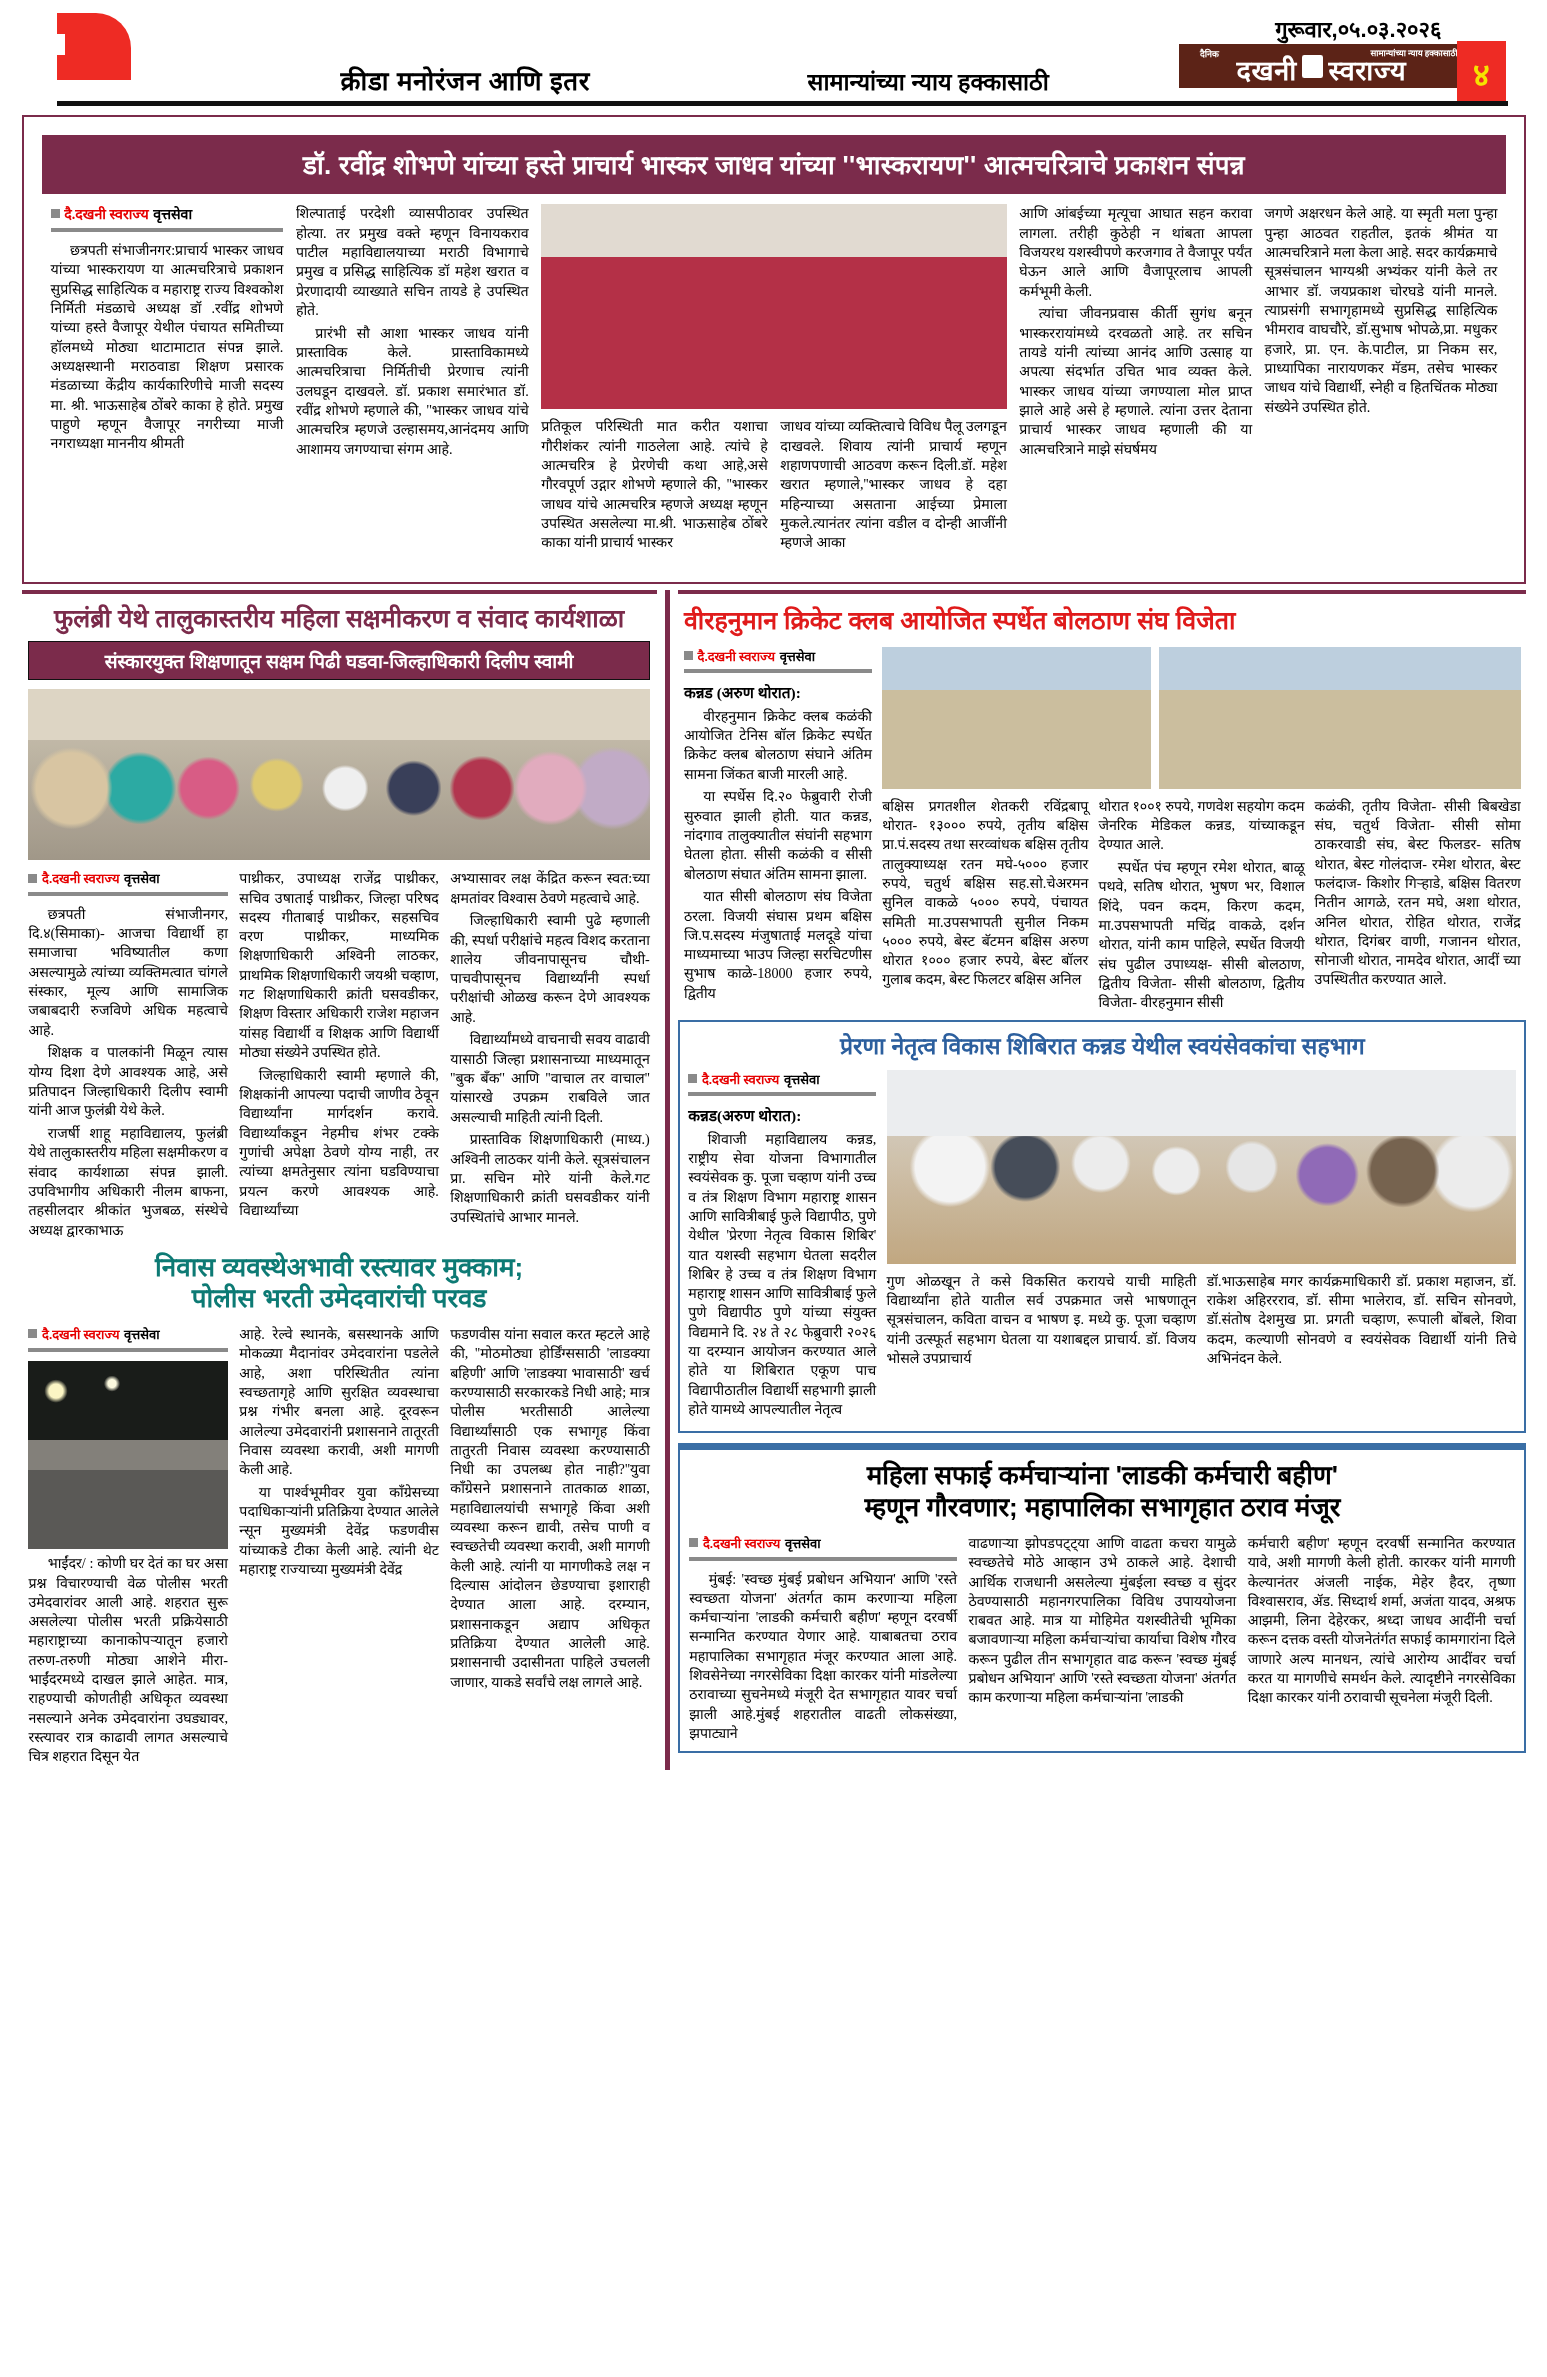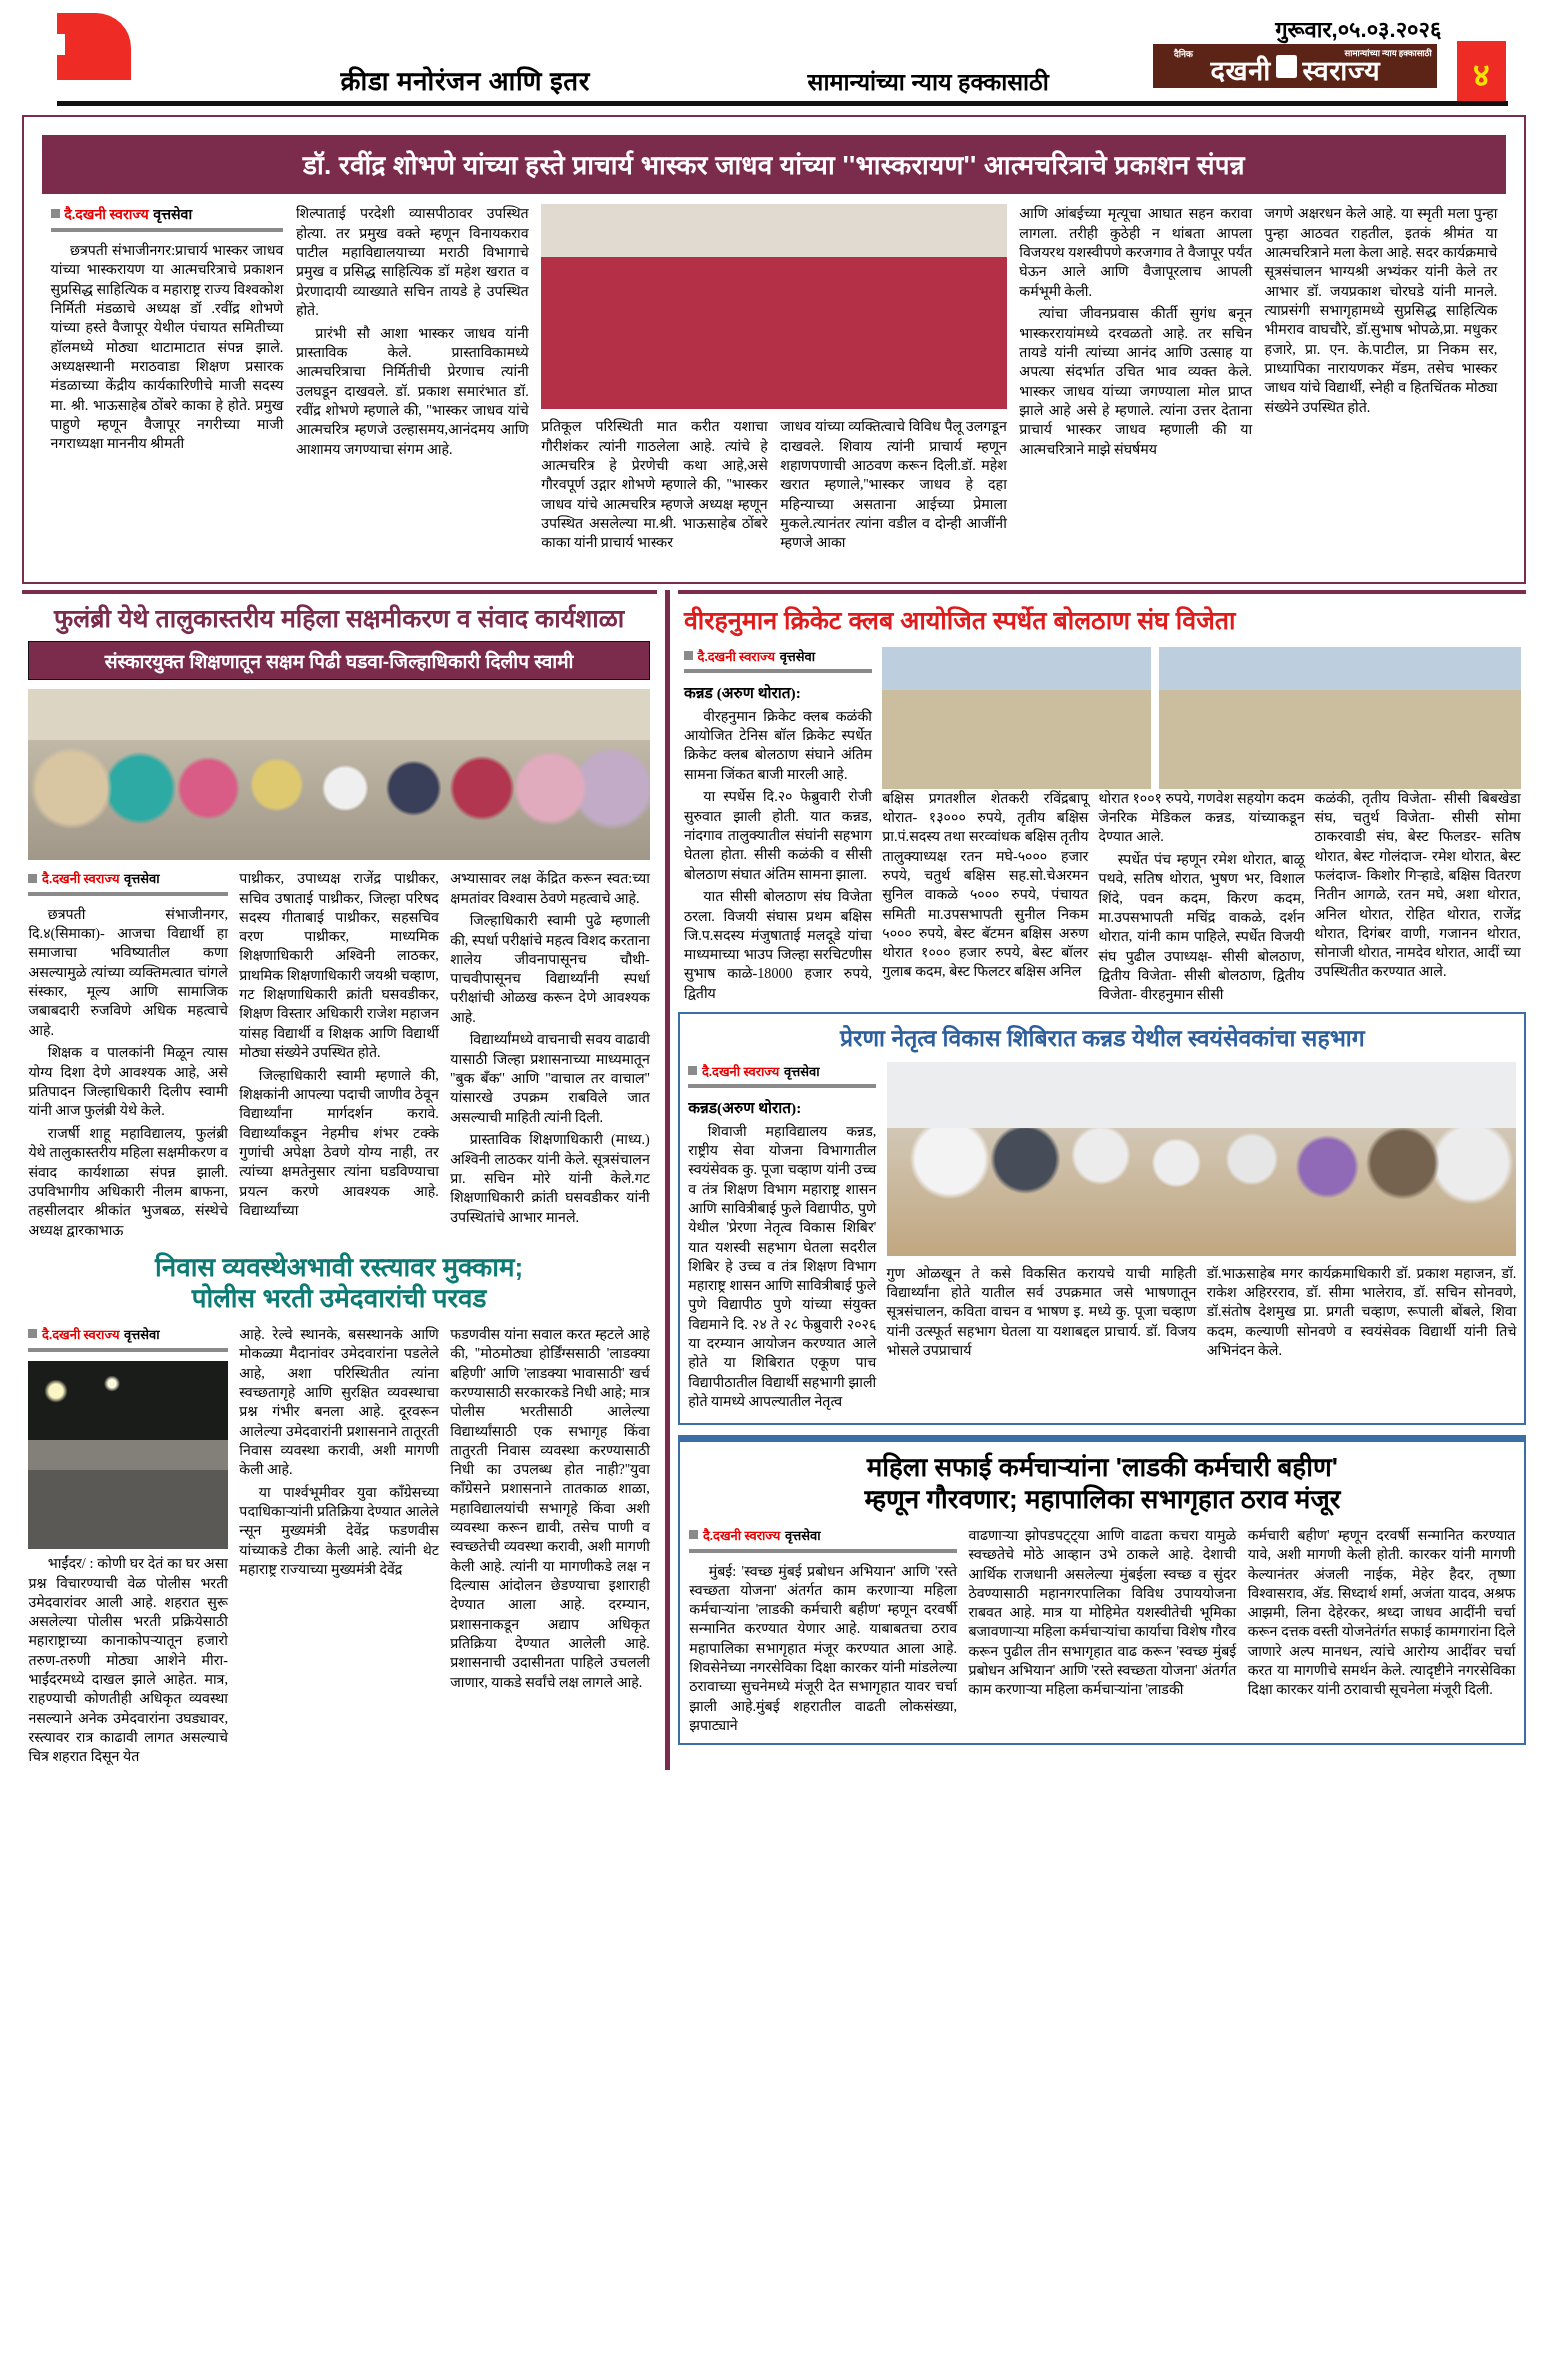--- a/index.html
+++ b/index.html
@@ -32,21 +32,21 @@
     position: absolute; left: 786px; bottom: 15px;
     font-size: 23.4px; font-weight: bold;
     font-family: "Liberation Sans", sans-serif;
   }
   .mh-date {
     position: absolute; right: 85px; top: 12.5px;
     font-size: 22px; font-weight: bold;
     font-family: "Liberation Sans", sans-serif;
   }
   .mh-brand {
-    position: absolute; right: 89px; top: 44px;
+    position: absolute; right: 63px; top: 44px;
     width: 284px; height: 44px; background: #5c2317;
     color: #fff; display:flex; align-items:center; justify-content:center;
   }
   .mh-brand-small { position:absolute; left:20.5px; top:3.4px; font-size:9px; font-weight:bold; }
   .mh-brand-tag { position:absolute; right:5.7px; top:2.8px; font-size:8.5px; font-weight:bold; }
   .mh-brand-main { font-size: 27px; font-weight: bold; letter-spacing:0.6px; margin-top: 6.8px;
                    font-family:"Liberation Sans", sans-serif;}
   .mh-brand-wheel { display:inline-block; width:20.5px; height:23px; background:#fff; border-radius:2.3px;
                     margin:0 5.7px; vertical-align:middle;}
   .mh-pagenum {
@@ -312,21 +312,21 @@
               <p class="body">वीरहनुमान क्रिकेट क्लब कळंकी आयोजित टेनिस बॉल क्रिकेट स्पर्धेत क्रिकेट क्लब बोलठाण संघाने अंतिम सामना जिंकत बाजी मारली आहे.</p>
               <p class="body">या स्पर्धेस दि.२० फेब्रुवारी रोजी सुरुवात झाली होती. यात कन्नड, नांदगाव तालुक्यातील संघांनी सहभाग घेतला होता. सीसी कळंकी व सीसी बोलठाण संघात अंतिम सामना झाला.</p>
               <p class="body">यात सीसी बोलठाण संघ विजेता ठरला. विजयी संघास प्रथम बक्षिस जि.प.सदस्य मंजुषाताई मलदूडे यांचा माध्यमाच्या भाउप जिल्हा सरचिटणीस सुभाष काळे-18000 हजार रुपये, द्वितीय</p>
             </div>
 
             <div style="flex:1;">
               <div style="display:flex; gap:8px;">
                 <div class="photo cricket" style="flex:1; height:142px;"></div>
                 <div class="photo cricket" style="flex:1.35; height:142px;"></div>
               </div>
-              <div class="cols" style="gap:10px;">
+              <div class="cols" style="margin-top:8px; gap:10px;">
                 <div class="col">
                     <p class="body noind">बक्षिस प्रगतशील शेतकरी रविंद्रबापू थोरात- १३००० रुपये, तृतीय बक्षिस प्रा.पं.सदस्य तथा सरव्वांधक बक्षिस तृतीय तालुक्याध्यक्ष रतन मघे-५००० हजार रुपये, चतुर्थ बक्षिस सह.सो.चेअरमन सुनिल वाकळे ५००० रुपये, पंचायत समिती मा.उपसभापती सुनील निकम ५००० रुपये, बेस्ट बॅटमन बक्षिस अरुण थोरात १००० हजार रुपये, बेस्ट बॉलर गुलाब कदम, बेस्ट फिलटर बक्षिस अनिल</p>
                   </div>
                 <div class="col">
                   <p class="body noind">थोरात १००१ रुपये, गणवेश सहयोग कदम जेनरिक मेडिकल कन्नड, यांच्याकडून देण्यात आले.</p>
                   <p class="body">स्पर्धेत पंच म्हणून रमेश थोरात, बाळू पथवे, सतिष थोरात, भुषण भर, विशाल शिंदे, पवन कदम, किरण कदम, मा.उपसभापती मचिंद्र वाकळे, दर्शन थोरात, यांनी काम पाहिले, स्पर्धेत विजयी संघ पुढील उपाध्यक्ष- सीसी बोलठाण, द्वितीय विजेता- सीसी बोलठाण, द्वितीय विजेता- वीरहनुमान सीसी</p>
                 </div>
                 <div class="col">
                     <p class="body noind">कळंकी, तृतीय विजेता- सीसी बिबखेडा संघ, चतुर्थ विजेता- सीसी सोमा ठाकरवाडी संघ, बेस्ट फिलडर- सतिष थोरात, बेस्ट गोलंदाज- रमेश थोरात, बेस्ट फलंदाज- किशोर गिऱ्हाडे, बक्षिस वितरण नितीन आगळे, रतन मघे, अशा थोरात, अनिल थोरात, रोहित थोरात, राजेंद्र थोरात, दिगंबर वाणी, गजानन थोरात, सोनाजी थोरात, नामदेव थोरात, आदीं च्या उपस्थितीत करण्यात आले.</p>
                   </div>

